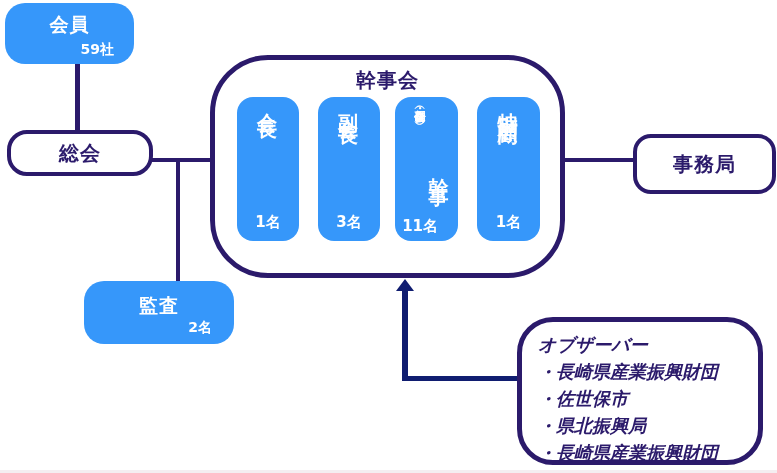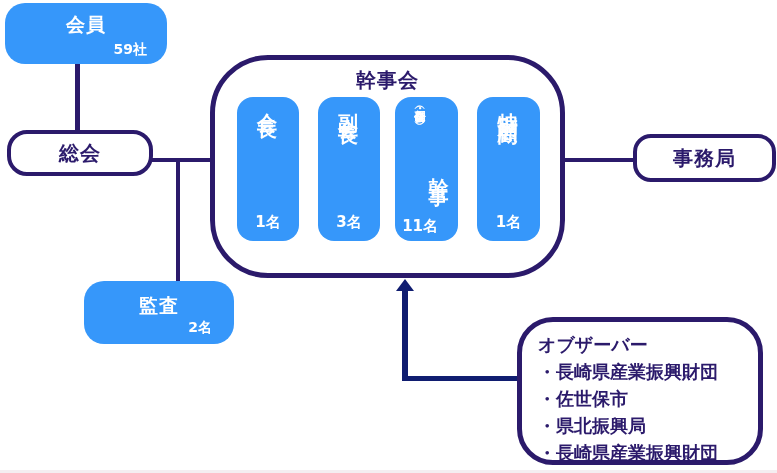--- a/index.html
+++ b/index.html
@@ -29,21 +29,21 @@
     position: absolute;
     background: #ffffff;
     border: 4px solid var(--navy);
     color: var(--navy);
     font-weight: bold;
     box-sizing: border-box;
   }
   .centerflex { display: flex; align-items: center; justify-content: center; }
 
   
-  #member { left: 5px; top: 3px; width: 162px; height: 61px; }
+  #member { left: 5px; top: 3px; width: 129px; height: 61px; }
   #member .lbl { text-align: center; padding-top: 9px; font-size: 19px; letter-spacing: 1px; }
   #member .cnt { position: absolute; right: 20px; bottom: 5px; font-size: 14px; }
 
   
   #soukai { left: 7px; top: 130px; width: 146px; height: 46px; border-radius: 20px; font-size: 20px; letter-spacing: 1px; }
 
   
   #kanjikai { left: 210px; top: 55px; width: 355px; height: 223px; border-radius: 58px; border-width: 5px; }
   #kanjikai .title { text-align: center; margin-top: 7px; font-size: 20px; letter-spacing: 1px; }
 
@@ -84,34 +84,35 @@
     position: absolute;
     top: 4px; bottom: 0; left: 0; right: 5px;
     writing-mode: vertical-rl;
     text-orientation: upright;
   }
   .sec-main { display: block; font-size: 20px; letter-spacing: 9px; text-align: center; }
   .sec-note { display: block; font-size: 11px; line-height: 13px; letter-spacing: 0; text-align: start; padding-top: 1px; }
   .sec-count { position: absolute; right: 20px; bottom: 5px; font-size: 15px; }
 
   
-  #jimukyoku { left: 633px; top: 134px; width: 143px; height: 48px; border-radius: 18px; font-size: 20px; letter-spacing: 1px; font-family: Liberation Mono, monospace; }
+  #jimukyoku { left: 633px; top: 134px; width: 143px; height: 60px; border-radius: 18px; font-size: 20px; letter-spacing: 1px; font-family: Liberation Mono, monospace; }
 
   
   #kansa { left: 84px; top: 281px; width: 150px; height: 63px; }
   #kansa .lbl { text-align: center; padding-top: 12px; font-size: 19px; letter-spacing: 1px; }
   #kansa .cnt { position: absolute; right: 22px; bottom: 7px; font-size: 14px; }
 
   
   #observer {
     left: 517px; top: 317px; width: 246px; height: 148px;
     border-radius: 36px; border-width: 5px;
     padding: 9px 4px 0 16px;
     font-size: 18px;
     line-height: 27px;
+    font-style: italic;
   }
 
   
   .line { position: absolute; background: var(--navy); }
   #line-member-soukai { left: 75px; top: 63px; width: 5px; height: 68px; }
   #line-soukai-board { left: 152px; top: 158px; width: 60px; height: 4px; }
   #line-branch-audit { left: 176px; top: 158px; width: 4px; height: 124px; }
   #line-board-secretariat { left: 564px; top: 158px; width: 70px; height: 4px; }
 
   .arrowline { position: absolute; background: var(--arrow); }

